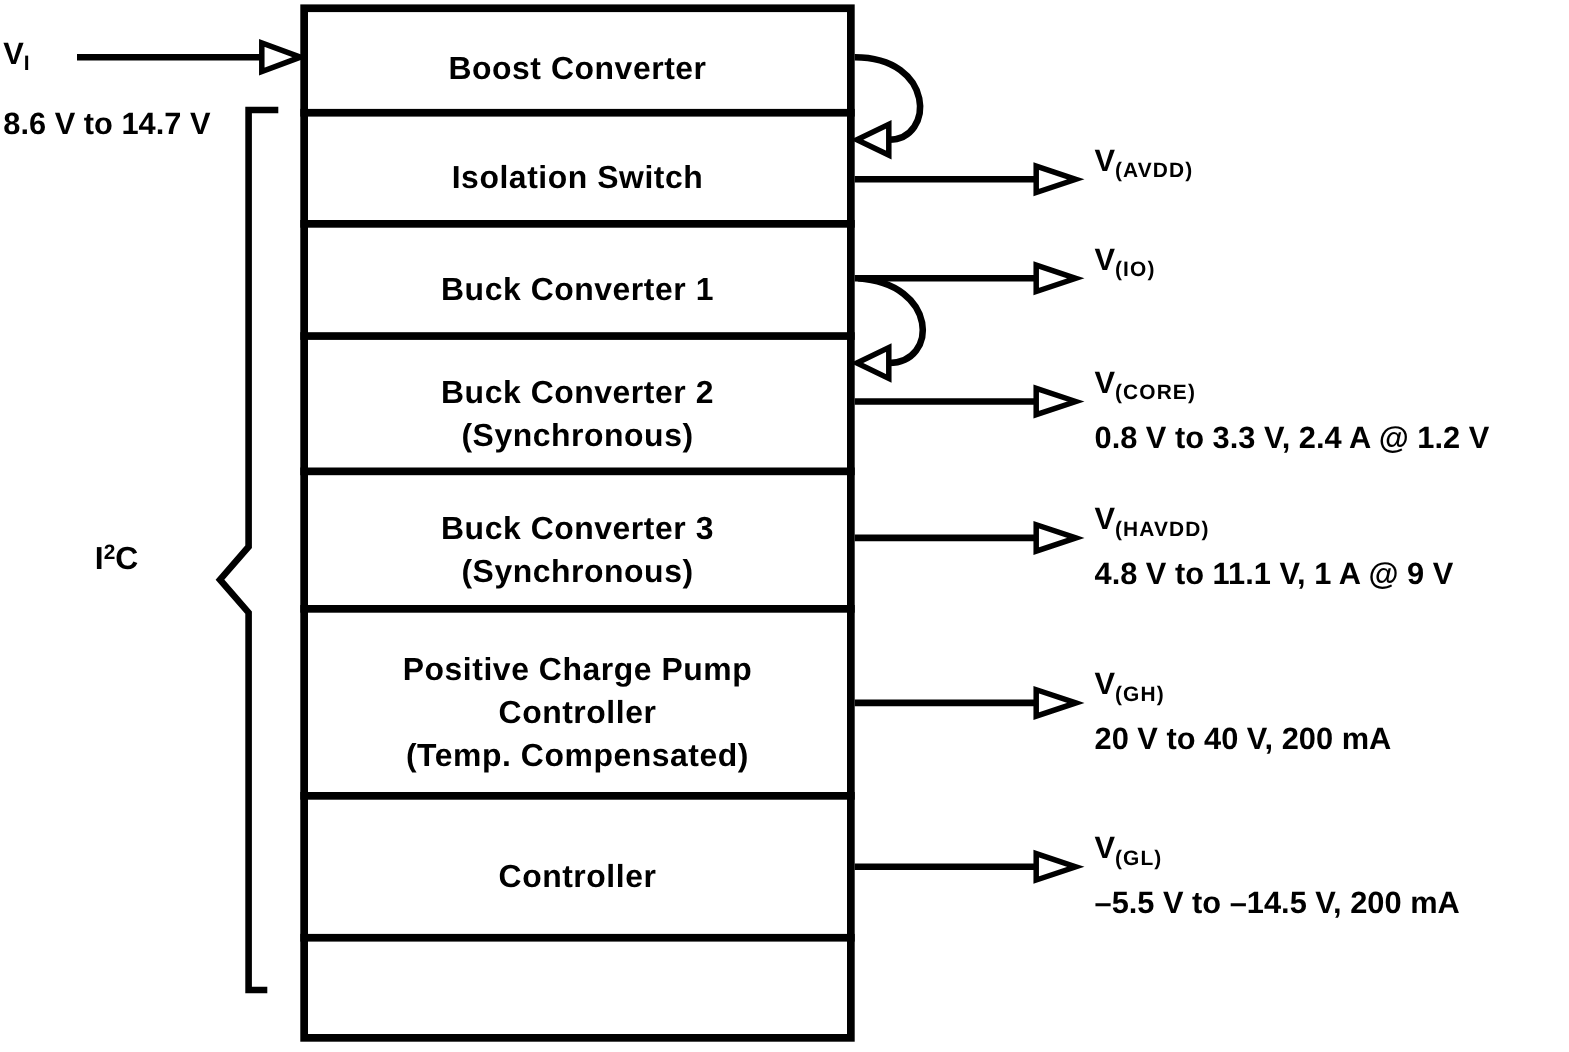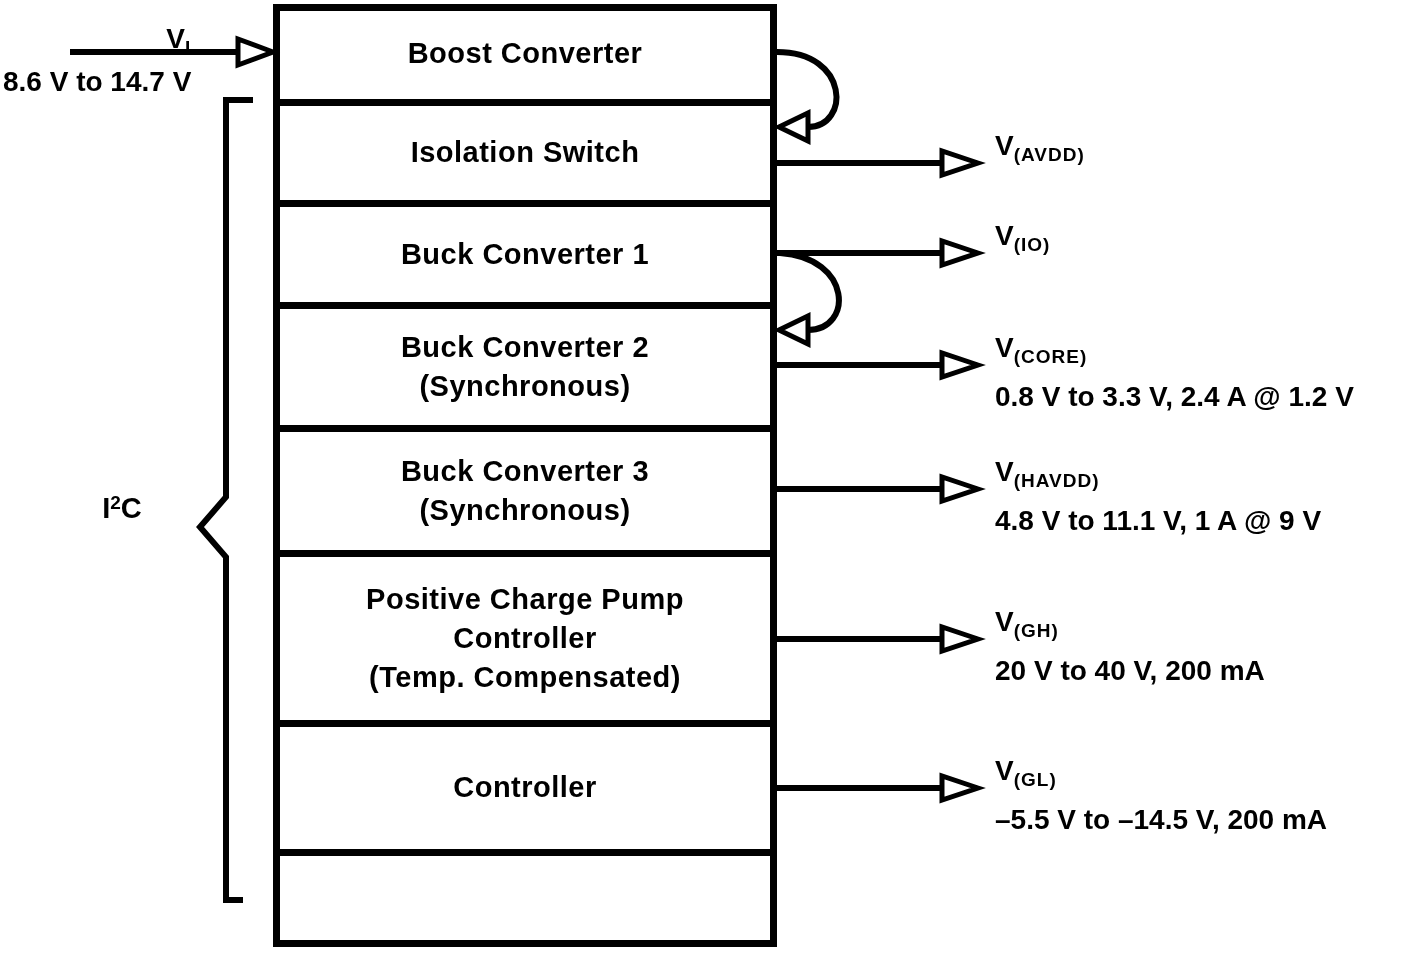--- a/index.html
+++ b/index.html
@@ -38,48 +38,48 @@
     left: 282px;
     width: 486px;
     display: flex;
     flex-direction: column;
     justify-content: center;
     align-items: center;
     text-align: center;
     font-size: 29px;
     line-height: 39px;
     letter-spacing: 0.5px;
+    margin-top: 10px;
   }
   .block span { display: block; }
   .vout {
     position: absolute;
     left: 995px;
     white-space: nowrap;
   }
   .vlabel { font-size: 28px; line-height: 40px; }
   .vlabel sub, .vin sub {
     font-size: 19px;
     letter-spacing: 1px;
     vertical-align: -6px;
   }
   .vvalue { font-size: 28px; line-height: 40px; }
   .vin {
     position: absolute;
     left: 3px; top: 22px;
     white-space: nowrap;
   }
-  .vin .vlabel, .vin .vvalue { line-height: 34px; text-align: right; }
+  .vin .vlabel, .vin .vvalue { line-height: 54px; }
   .i2c {
     position: absolute;
     left: 0; top: 482px;
     width: 212px;
     text-align: center;
     font-size: 29px;
     line-height: 42px;
-    margin-left: 16px;
   }
   .i2c sup { font-size: 19px; vertical-align: 9px; }
 </style>
 </head>
 <body>
 
 <div class="stage">
 
   <svg class="overlay-svg" viewBox="0 0 1426 956" xmlns="http://www.w3.org/2000/svg">
 

